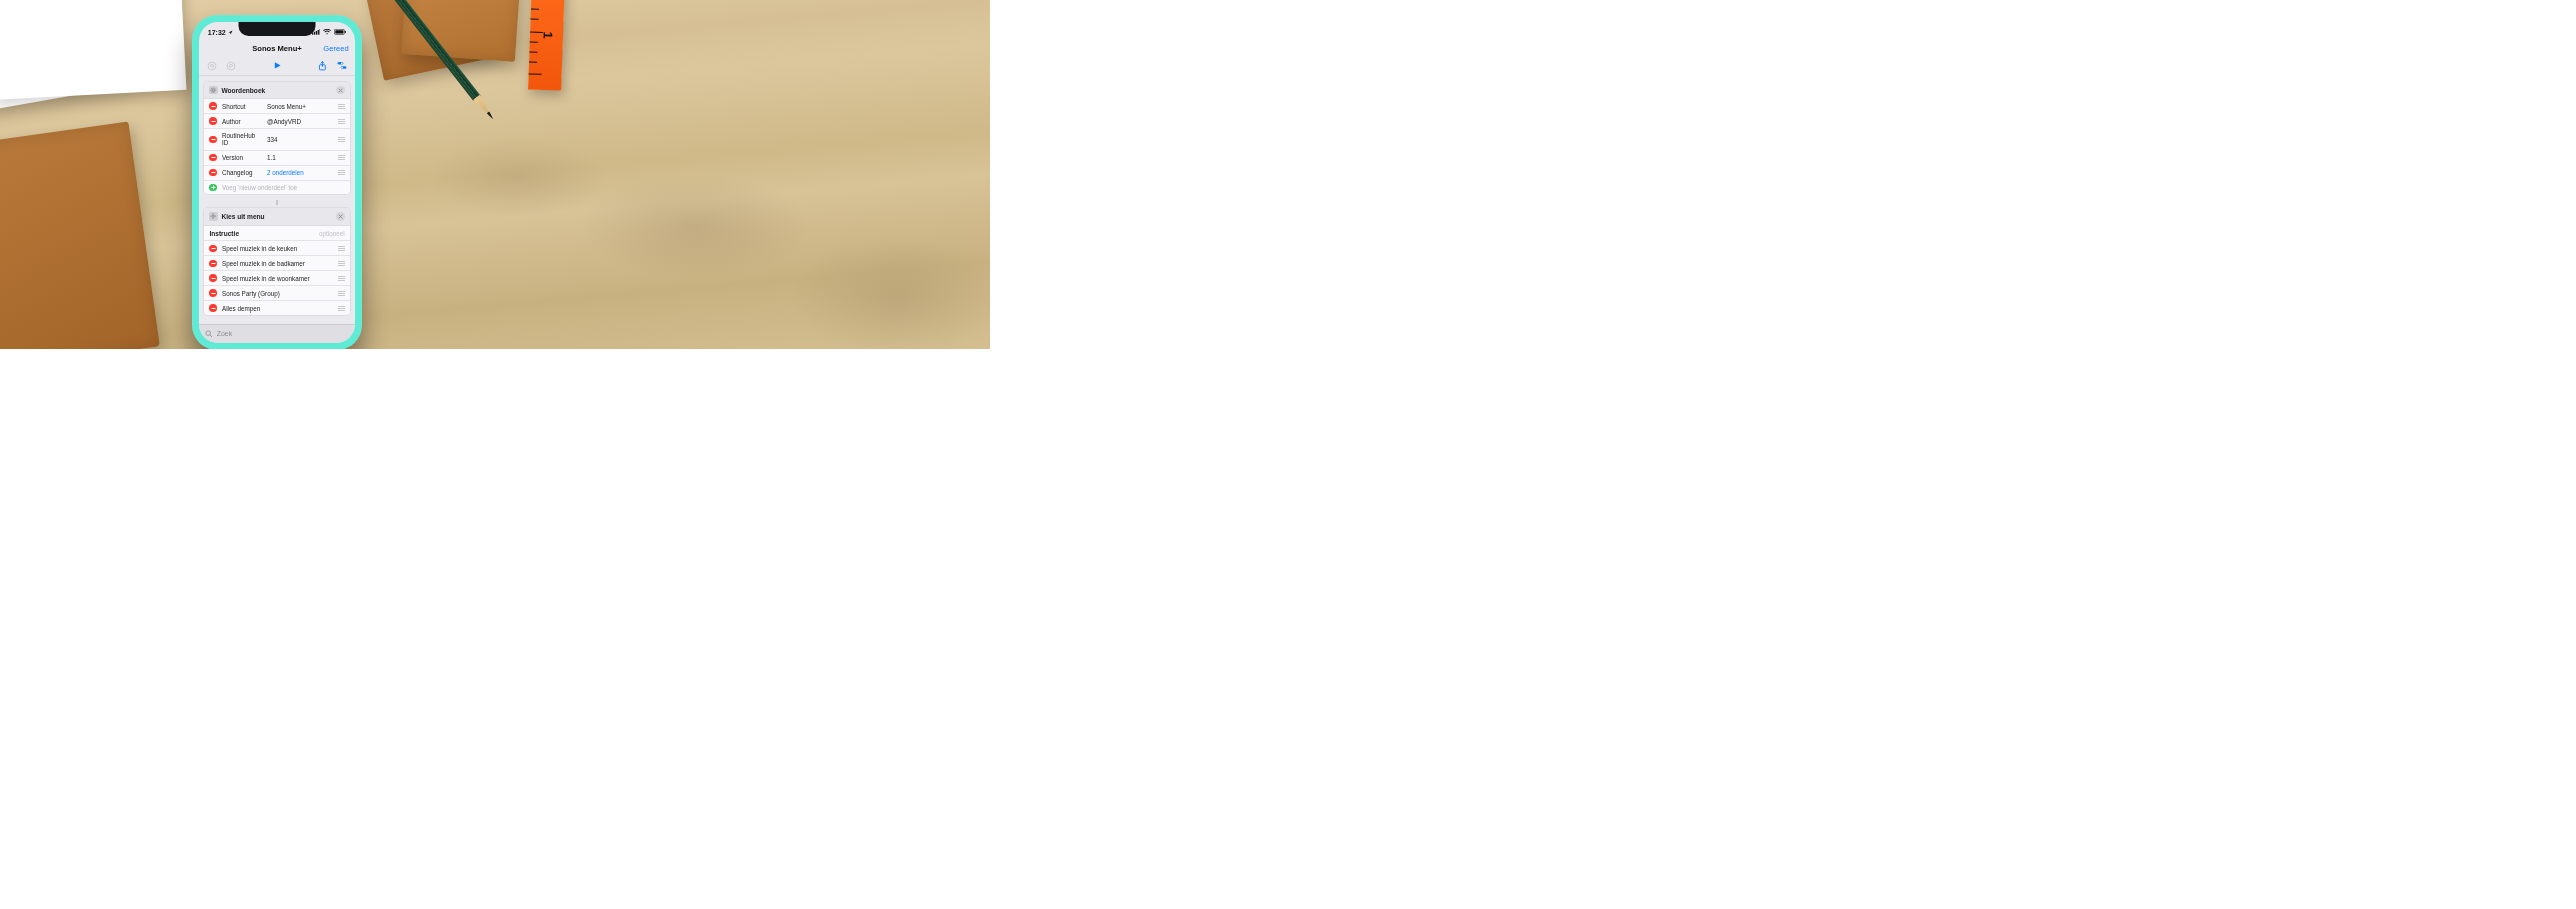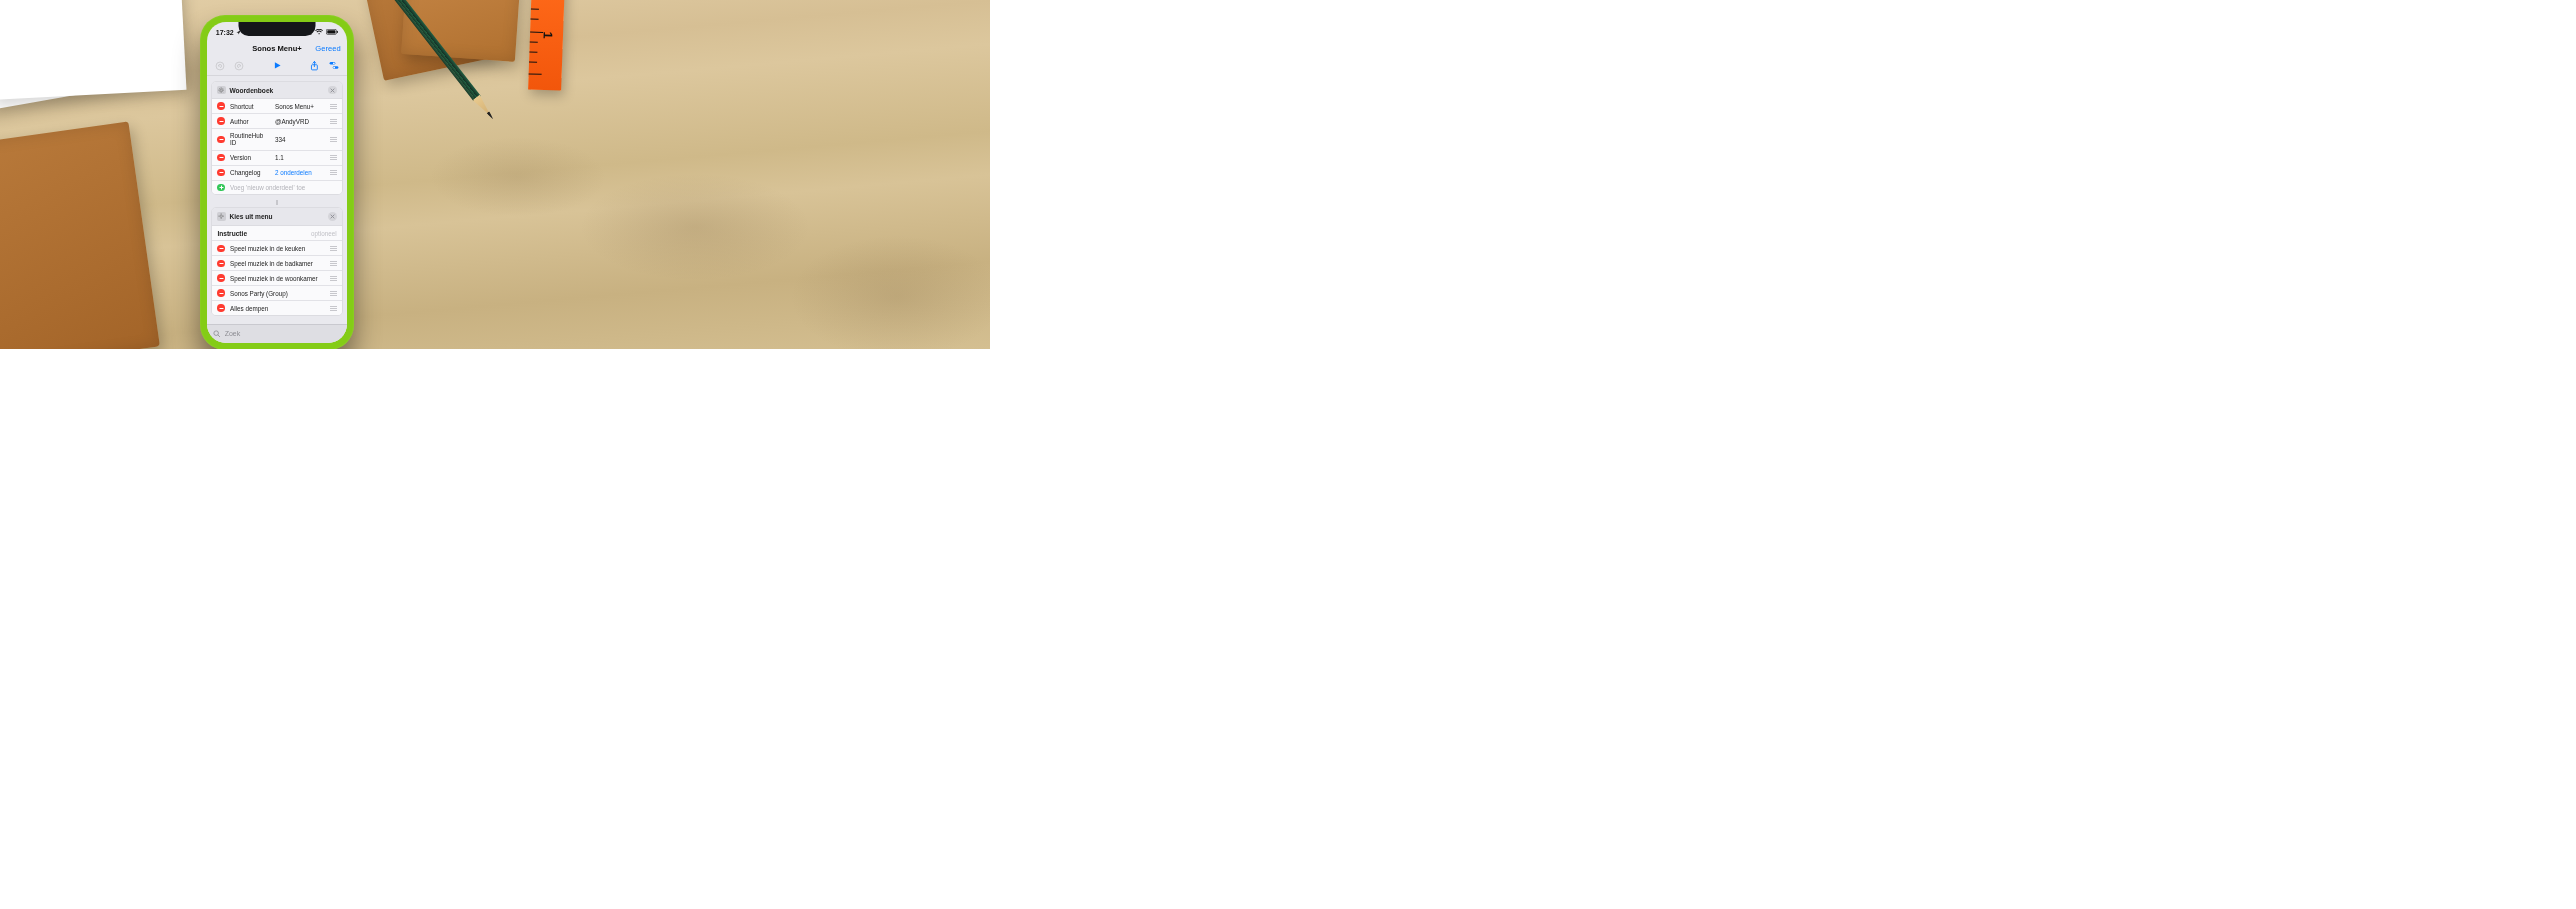--- a/index.html
+++ b/index.html
@@ -31,22 +31,22 @@
   .pencil-wood { position:absolute; top:131px; left:0; width:8.8px; height:21.5px; background:linear-gradient(#e8c98e,#d3b073); clip-path:polygon(0 0,100% 0,55% 100%,45% 100%); }
   .pencil-lead { position:absolute; top:150px; left:2.5px; width:3.8px; height:8.8px; background:#222; clip-path:polygon(0 0,100% 0,50% 100%); }
 
   
   .ruler { position:absolute; left:530px; top:-19px; width:33px; height:109px; background:linear-gradient(180deg,#ff6a1a,#f2560b); transform:rotate(2deg); box-shadow:2.5px 5px 11.4px rgba(0,0,0,.25); color:#111; }
   .ruler .tick  { position:absolute; left:0; width:7.6px; height:1.3px; background:#111; }
   .ruler .tick.long { width:12.6px; }
   .ruler .num { position:absolute; left:14px; font-size:12.6px; font-weight:600; transform:rotate(90deg); }
 
   
-  .phone { position:absolute; left:200px; top:14.5px; width:154px; height:335px;
-           background:#84cc16; border-radius:25px; padding:7px;
+  .phone { position:absolute; left:192px; top:14.5px; width:170px; height:335px;
+           background:#5eead4; border-radius:25px; padding:7px;
            box-shadow: 0 17.7px 26.5px rgba(0,0,0,.42), inset 0 0 1.9px rgba(255,255,255,.2); }
   .screen { width:100%; height:100%; background:#e9e9ee; border-radius:19px; overflow:hidden; position:relative; display:flex; flex-direction:column; }
   .notch  { position:absolute; left:50%; top:0; transform:translateX(-50%); width:77px; height:14px; background:#15171a; border-radius:0 0 10px 10px; z-index:40; }
 
   
   .statusbar { height:17.7px; display:flex; justify-content:space-between; align-items:center; padding:3.8px 8.8px 0; font-size:7px; font-weight:600; color:#111; }
   .sb-right { display:flex; align-items:center; gap:2.5px; }
   .sb-right svg { display:block; }
 
   

